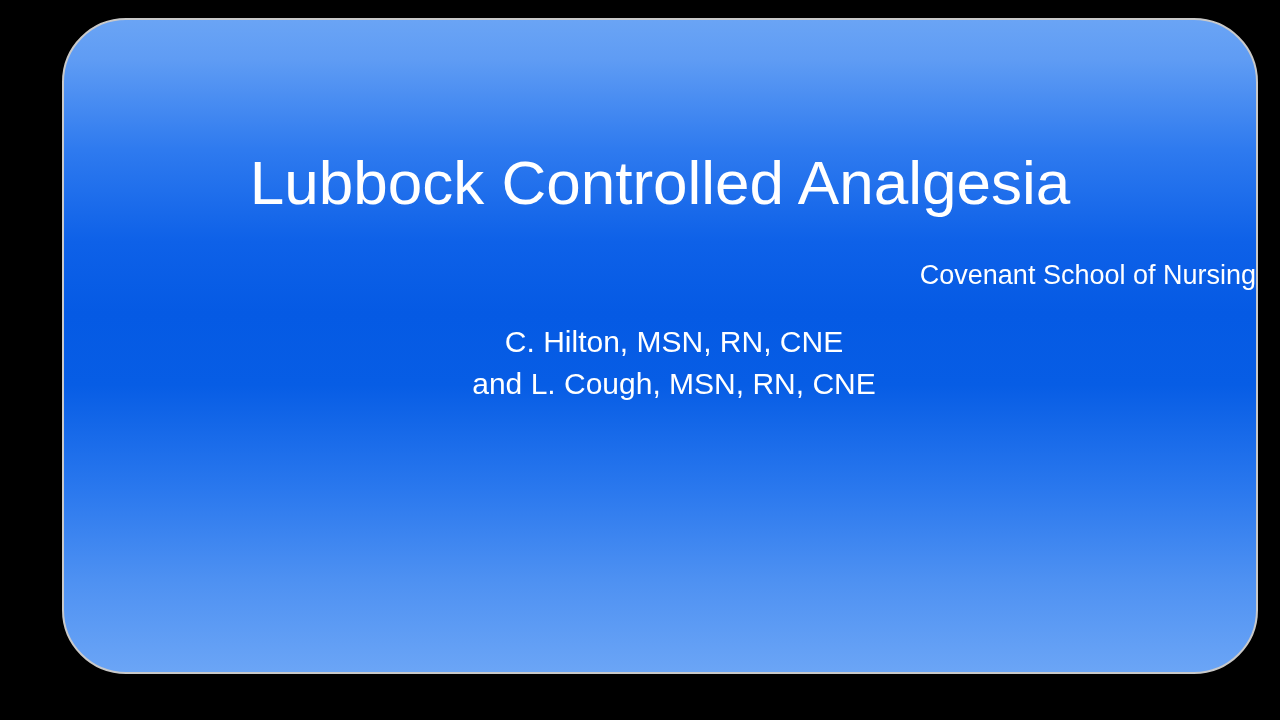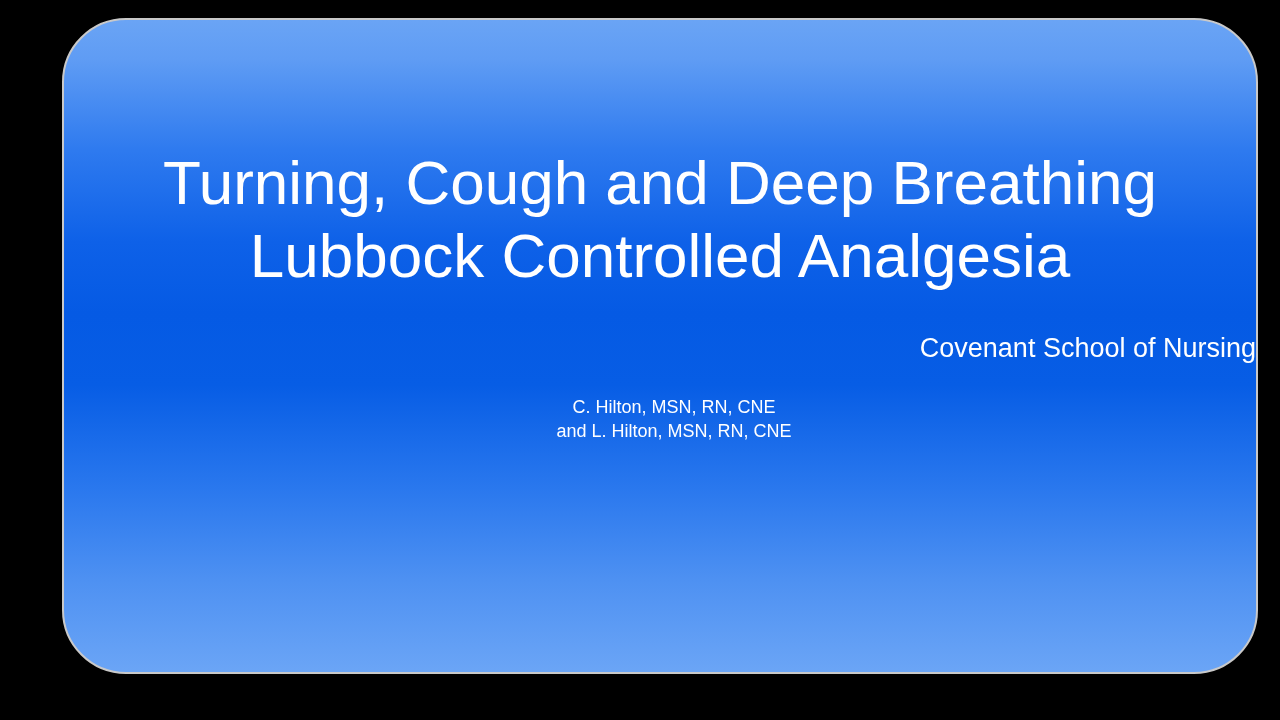--- a/index.html
+++ b/index.html
@@ -69,46 +69,45 @@
     text-align: right;
   }
   .subtitle .line {
     display: block;
   }
   .subtitle .spacer {
     display: block;
     height: 27px;
   }
   .authors {
-    font-size: 18px;
+    font-size: 30px;
     line-height: 1.38;
     color: #ffffff;
     padding-left: 28px;
   }
   .authors .line {
     display: block;
   }
 </style>
 </head>
 <body>
 
 <div class="slide-stage">
   <div class="slide-card">
     <div class="content">
 
       <h1 class="title">
-        <span class="line">Turning, Cough and Deep Breathing</span>
         <span class="line">Lubbock Controlled Analgesia</span>
       </h1>
 
       <div class="subtitle">
         <span class="line">Covenant School of Nursing</span>
         <span class="spacer"></span>
       </div>
 
       <div class="authors">
         <span class="line">C. Hilton, MSN, RN, CNE</span>
-        <span class="line">and L. Hilton, MSN, RN, CNE</span>
+        <span class="line">and L. Cough, MSN, RN, CNE</span>
       </div>
 
     </div>
   </div>
 </div>
 
 </body></html>

